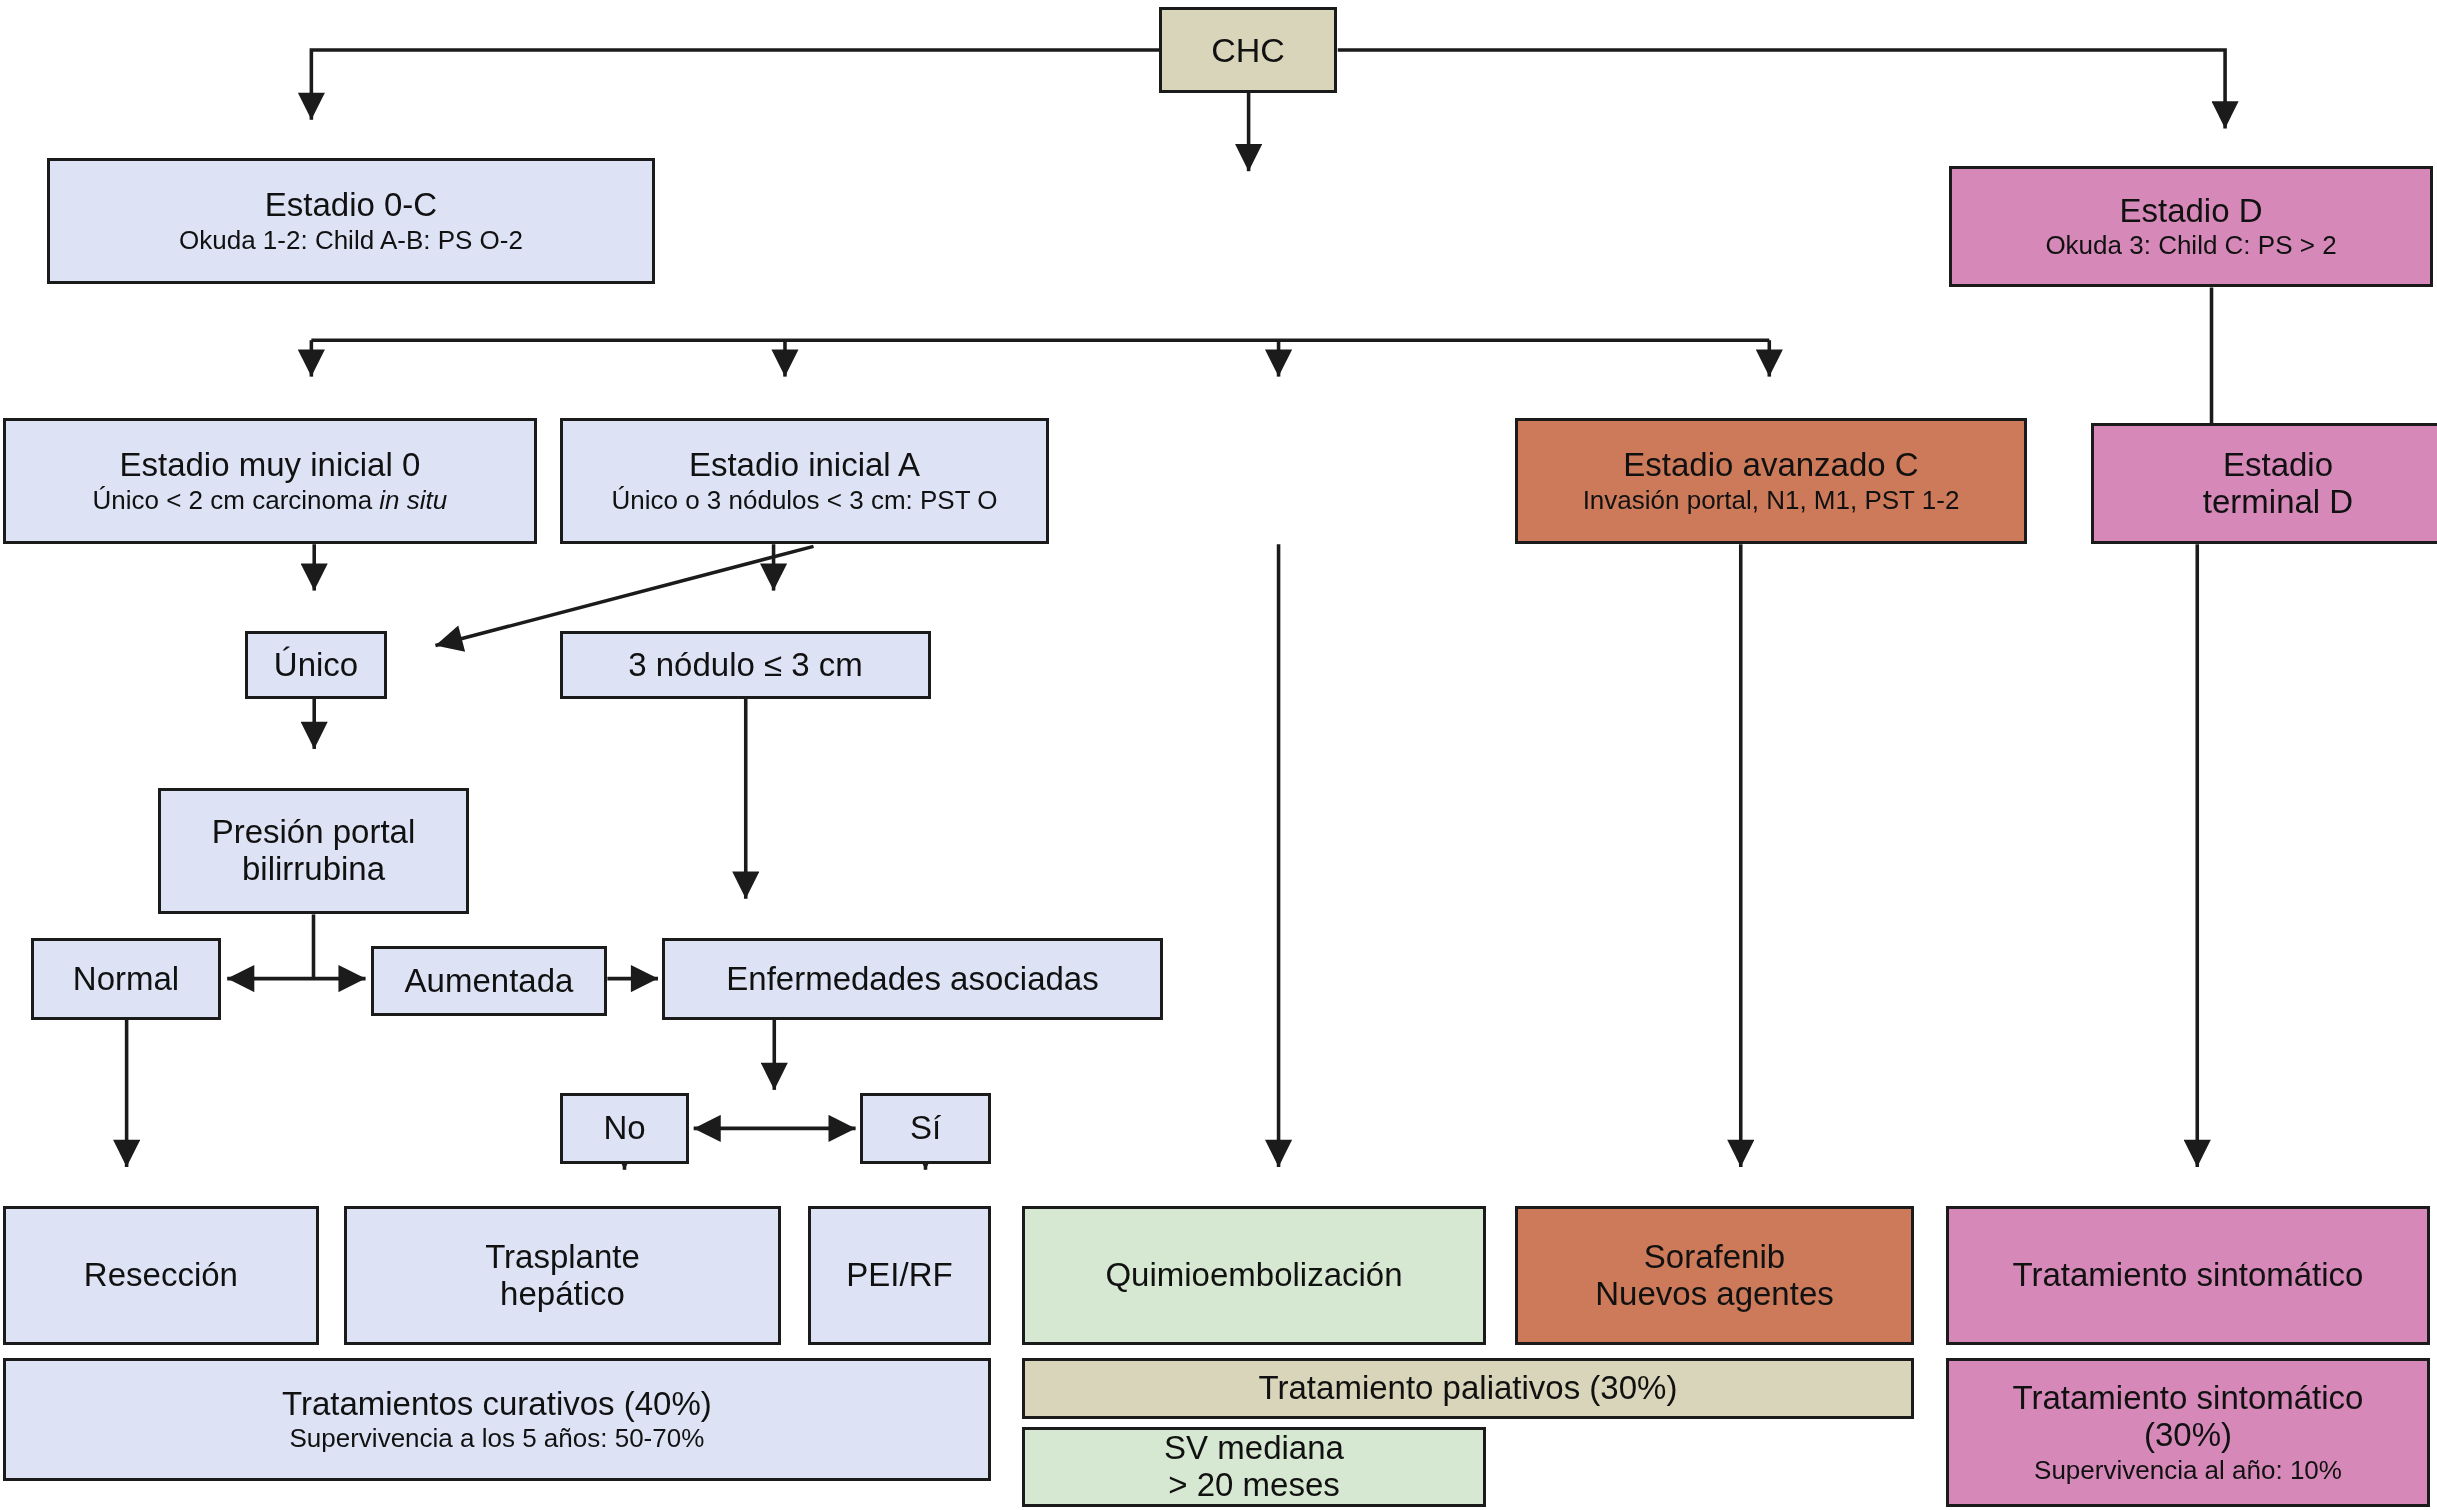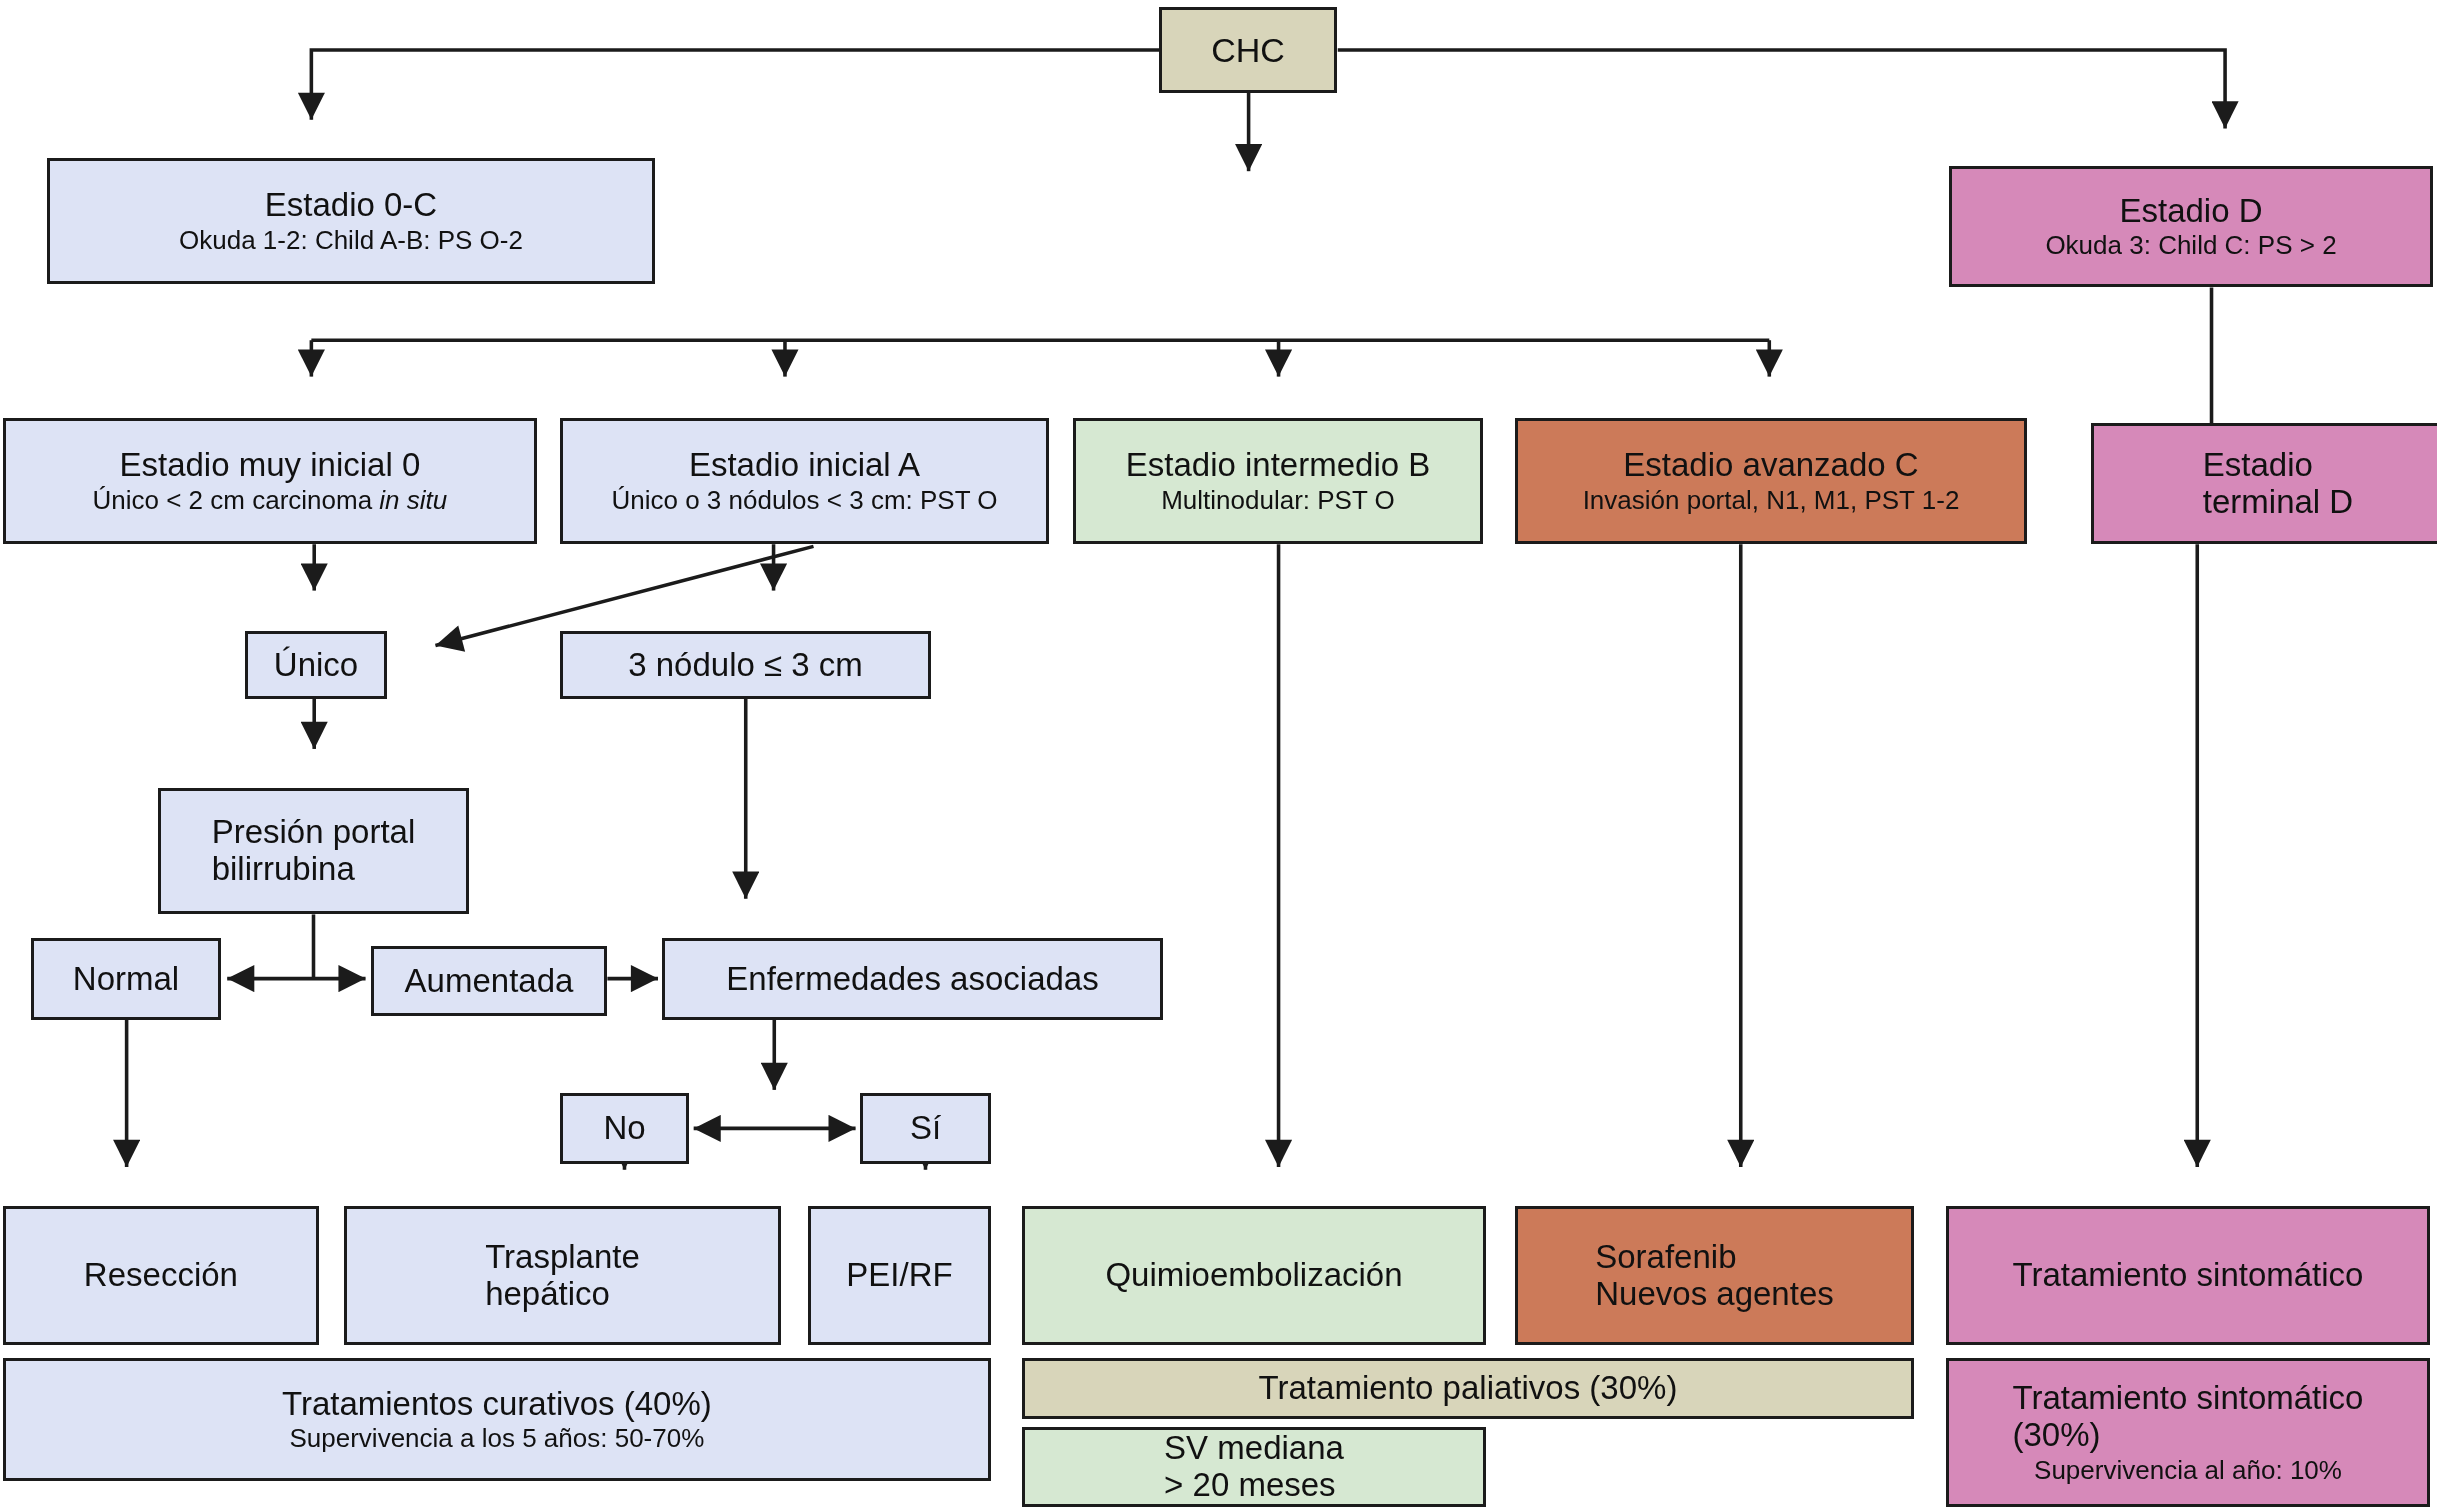--- a/index.html
+++ b/index.html
@@ -11,21 +11,21 @@
     color:#111;
     overflow:hidden;
   }
   #wires{position:absolute;left:0;top:0;width:2438px;height:1510px;}
   .node{
     position:absolute;
     border:3.6px solid #1b1b1b;
     box-sizing:border-box;
     display:flex;flex-direction:column;
     align-items:center;justify-content:center;
-    text-align:left;
+    text-align:center;
     line-height:1.12;
   }
   .t{font-size:33px;white-space:pre-line;}
   .s{font-size:26px;white-space:pre-line;margin-top:1.4px;}
   .c-lavender{background:var(--lavender);}
   .c-tan{background:var(--tan);}
   .c-green{background:var(--green);}
   .c-orange{background:var(--orange);}
   .c-pink{background:var(--pink);}
 </style>
@@ -93,24 +93,20 @@
   <div class="node c-lavender" style="left:2.9px;top:418px;width:534px;height:126px;">
     <div class="t">Estadio muy inicial 0</div>
     <div class="s"><span>Único &lt; 2 cm carcinoma </span><i>in situ</i></div>
   </div>
 
   <div class="node c-lavender" style="left:560px;top:418px;width:489px;height:126px;">
     <div class="t">Estadio inicial A</div>
     <div class="s">Único o 3 nódulos &lt; 3 cm: PST O</div>
   </div>
 
-  <div class="node c-green" style="left:1073px;top:418px;width:410px;height:126px;">
-    <div class="t">Estadio intermedio B</div>
-    <div class="s">Multinodular: PST O</div>
-  </div>
 
   <div class="node c-orange" style="left:1515px;top:418px;width:512px;height:126px;">
     <div class="t">Estadio avanzado C</div>
     <div class="s">Invasión portal, N1, M1, PST 1-2</div>
   </div>
 
   <div class="node c-pink" style="left:2091px;top:423px;width:374px;height:121px;">
     <div class="t">Estadio
 terminal D</div>
   </div>

